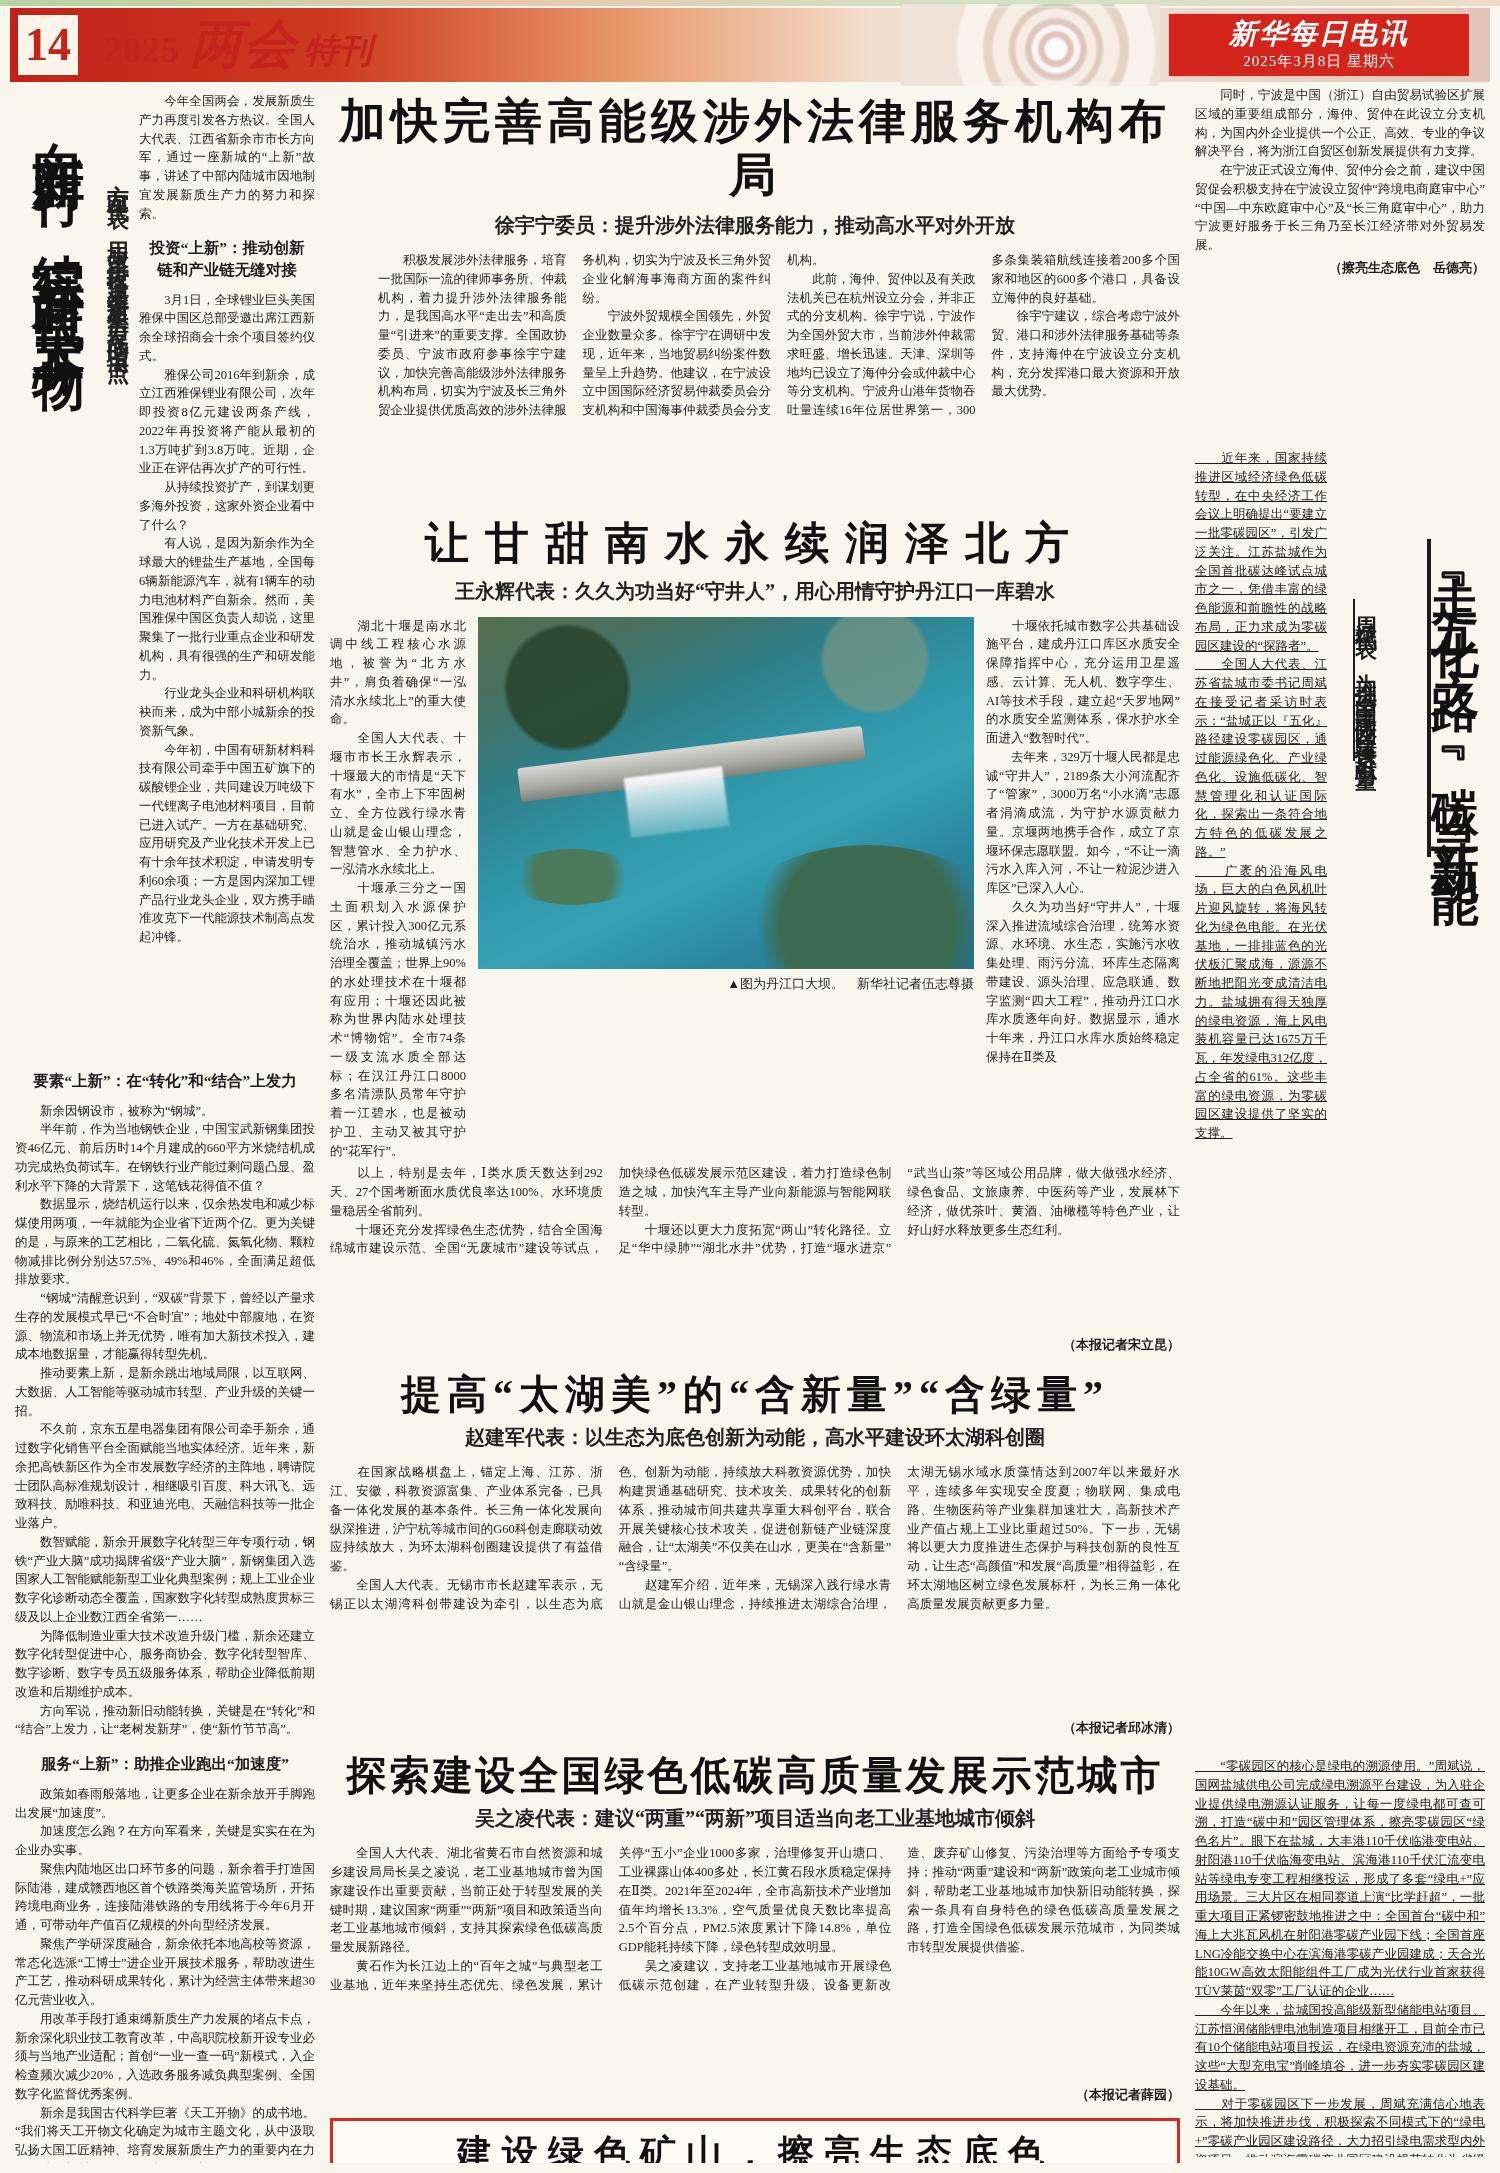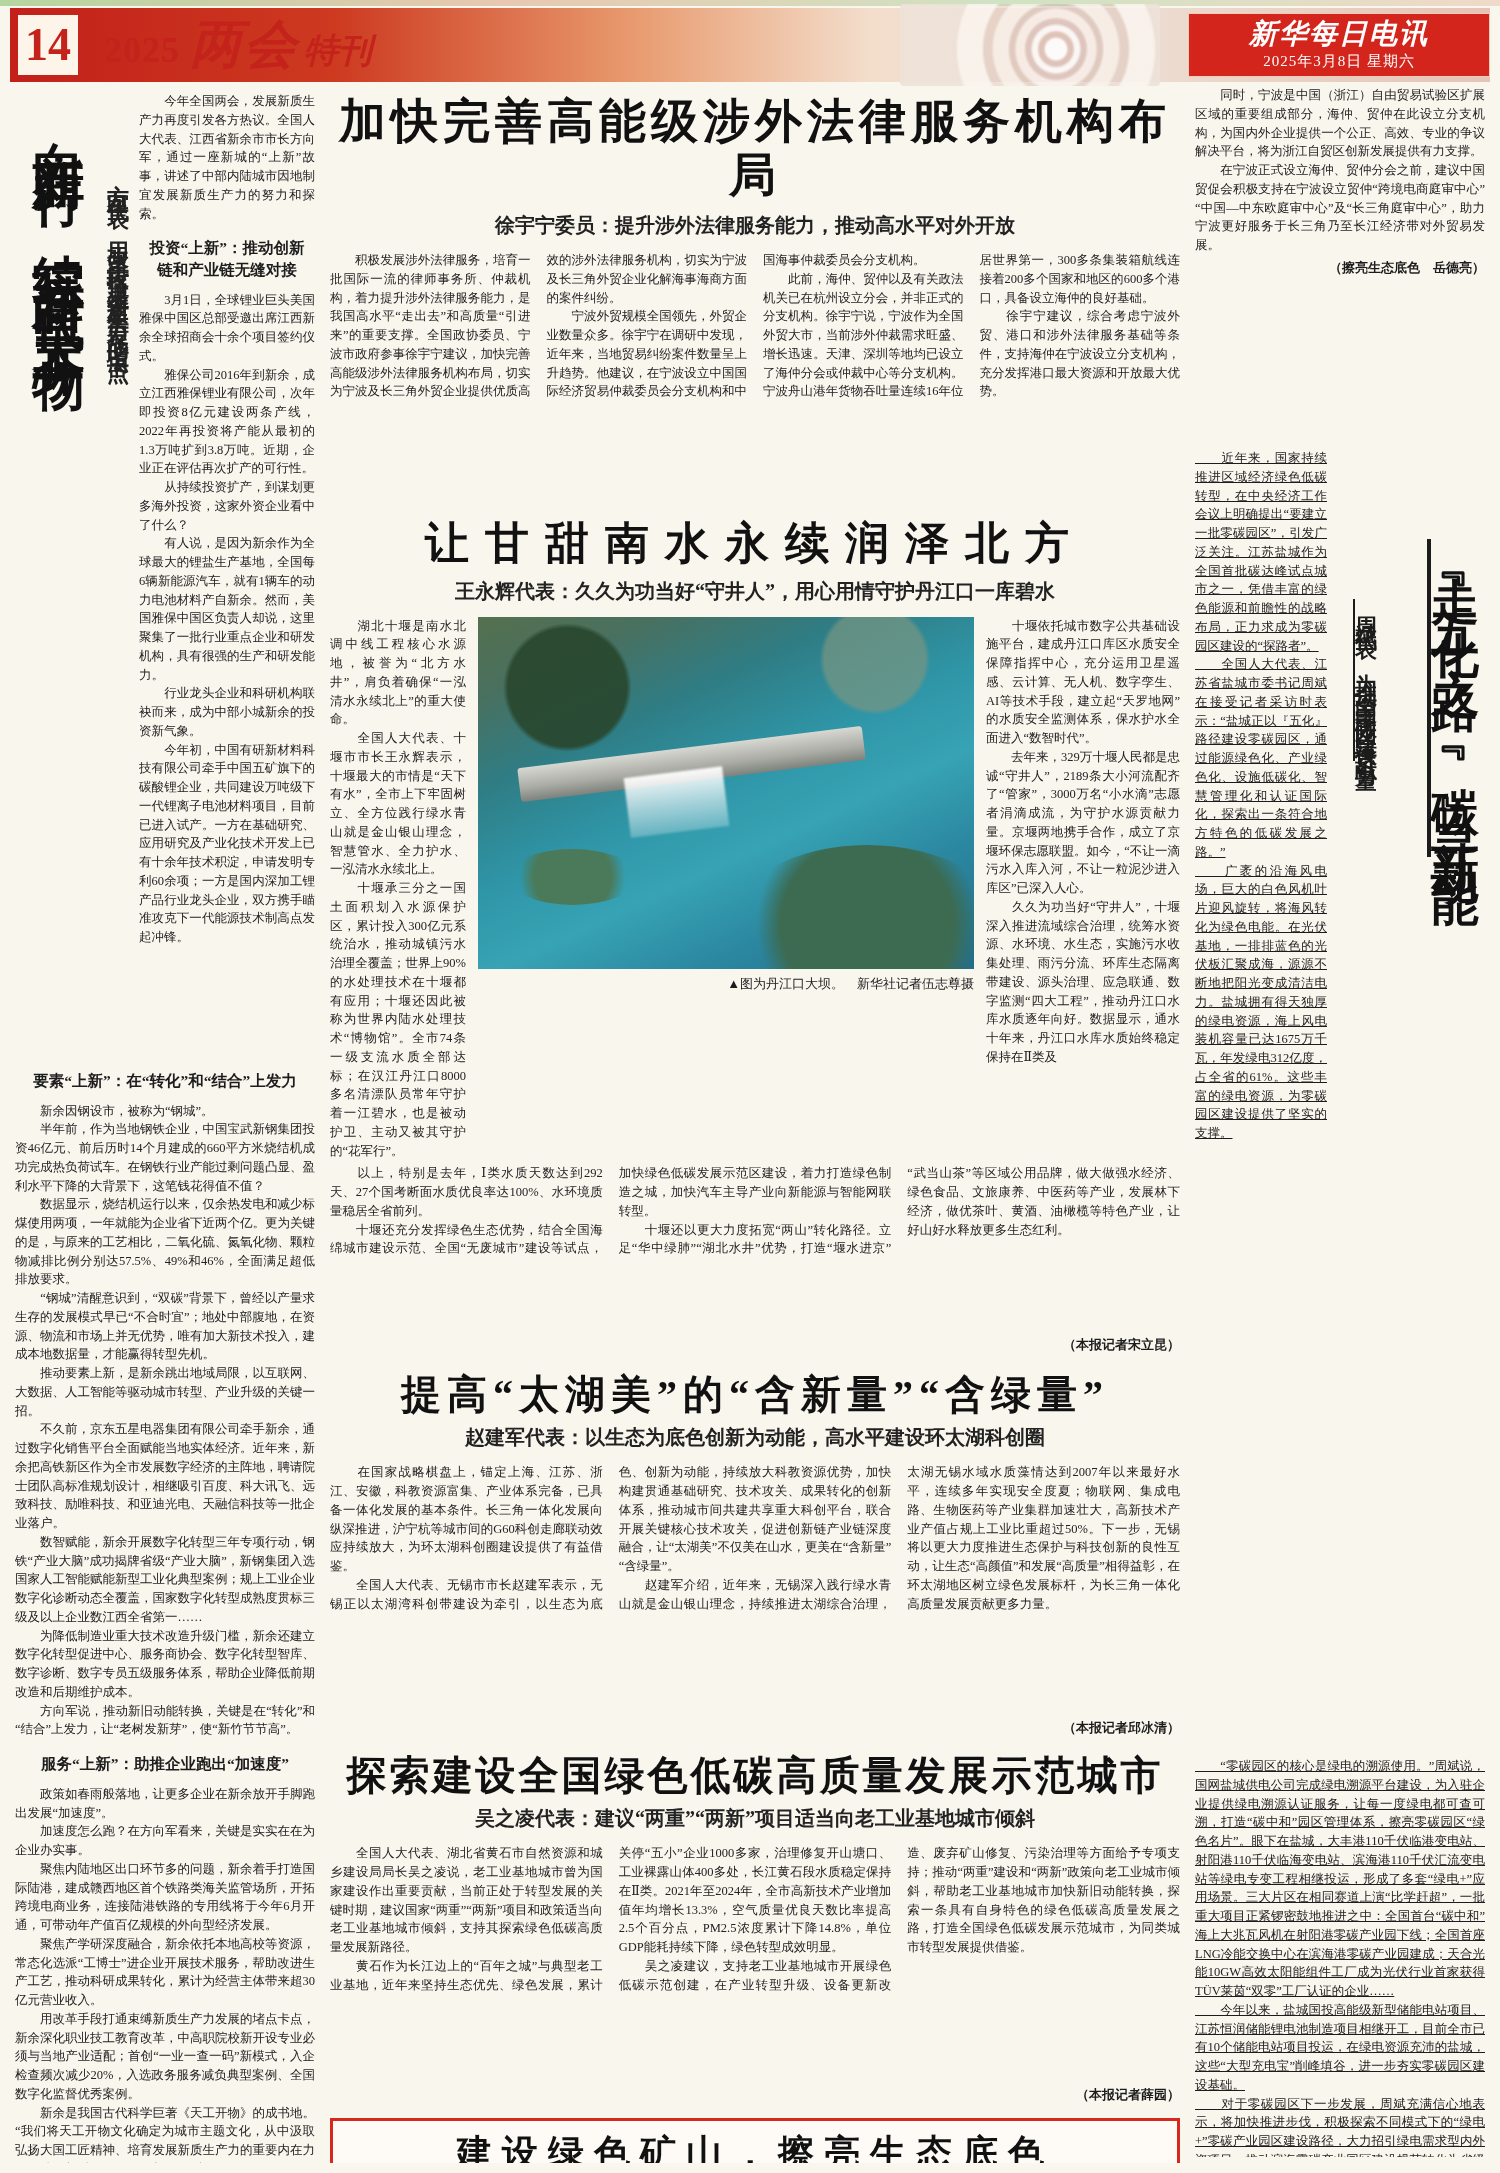--- a/index.html
+++ b/index.html
@@ -25,21 +25,21 @@
   .pagenum{
     width:60px;height:60px;margin-left:8px;background:#fdf5ea;
     display:flex;align-items:center;justify-content:center;
     font-size:46px;font-weight:bold;color:#c3231b;line-height:1;
   }
   .edition{display:flex;align-items:baseline;margin-left:26px;position:relative;z-index:2;}
   .ed-year{font-size:36px;font-weight:bold;color:#c3231b;letter-spacing:1px;}
   .ed-lianghui{font-size:52px;font-weight:bold;color:#c3231b;margin-left:10px;font-style:italic;letter-spacing:2px;}
   .ed-tekan{font-size:34px;font-weight:bold;color:#c3231b;margin-left:6px;font-style:italic;}
   .masthead{
-    position:absolute;right:0;top:5px;width:300px;height:62px;
+    position:absolute;right:20px;top:5px;width:300px;height:62px;
     background:#d3251b;border:1px solid #f5c9b8;color:#fff;
     display:flex;flex-direction:column;align-items:center;justify-content:center;
   }
   .mast-title{font-size:28px;font-weight:bold;font-style:italic;letter-spacing:2px;line-height:1.1;}
   .mast-date{font-size:15px;margin-top:3px;letter-spacing:1px;}
   
   .main{
     position:absolute;top:86px;left:15px;width:1470px;bottom:10px;
     display:grid;grid-template-columns:300px 850px 290px;column-gap:15px;
   }
@@ -60,21 +60,21 @@
   }
   .l-body-narrow{flex:1;padding:6px 0 0 8px;overflow:hidden;}
   .l-bottom{margin-top:6px;}
   
   .a-head{
     text-align:center;font-weight:bold;color:#111;line-height:1.15;
     font-family:"Liberation Serif","DejaVu Serif",serif;
   }
   .a1-head{font-size:47px;letter-spacing:5px;margin:8px 0 10px 0;}
   .a-sub{text-align:center;font-size:20px;font-weight:bold;color:#222;margin:4px 0 12px 0;}
-  .cols4{column-count:4;column-gap:16px;height:252px;overflow:hidden;}
+  .cols4{column-count:4;column-gap:16px;height:252px;overflow:hidden;margin-left:48px;}
   .cols3{column-count:3;column-gap:16px;overflow:hidden;}
   .a2-head{font-size:44px;letter-spacing:16px;margin:16px 0 8px 0;}
   .a2-row{display:flex;margin-top:6px;}
   .a2-left{width:136px;overflow:hidden;}
   .a2-photo-wrap{width:496px;margin:0 12px;}
   .photo{
     position:relative;width:496px;height:352px;overflow:hidden;
     background:
       radial-gradient(circle at 18% 20%, rgba(40,70,45,.9) 0 12%, rgba(40,70,45,0) 13%),
       radial-gradient(circle at 80% 12%, rgba(120,150,130,.7) 0 10%, rgba(120,150,130,0) 11%),

